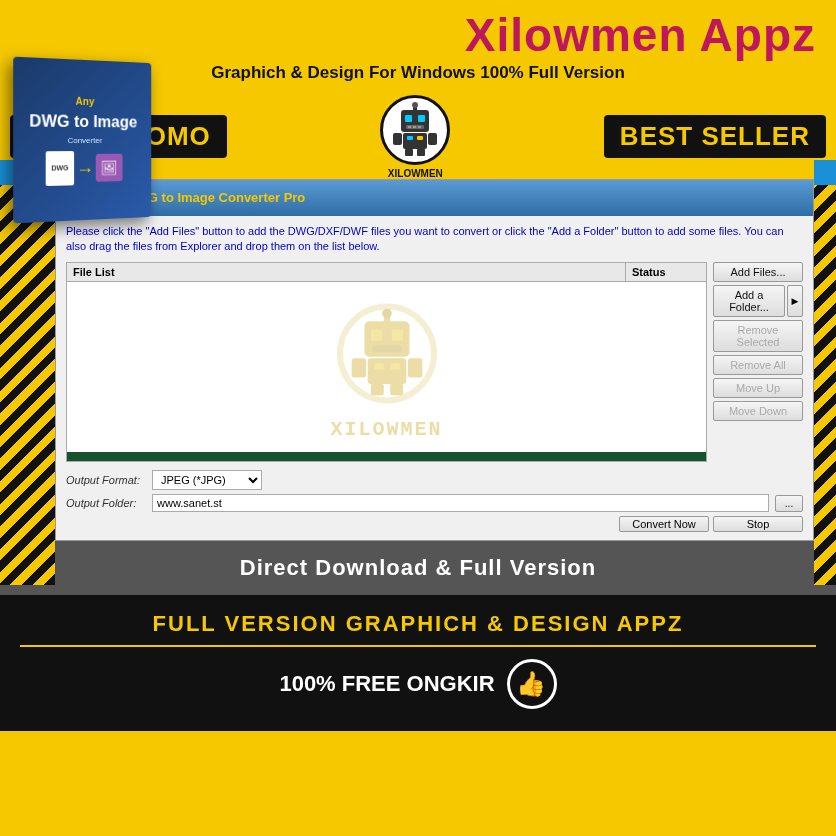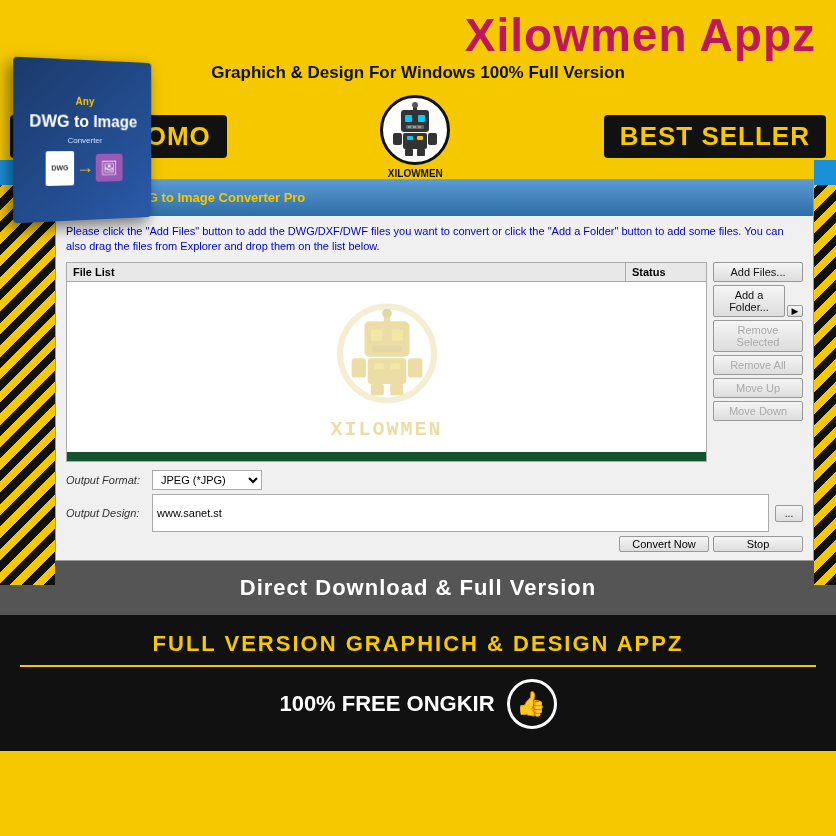--- a/index.html
+++ b/index.html
@@ -223,21 +223,20 @@
     }
 
     .win-button.disabled {
       color: #aaa;
       cursor: default;
     }
 
     .add-folder-row {
       display: flex;
       gap: 2px;
-      align-items: flex-end;
     }
 
     .add-folder-btn {
       flex: 1;
     }
 
     .arrow-btn {
       width: 16px;
       background: linear-gradient(to bottom, #f5f5f5, #ddd);
       border: 1px solid #999;
@@ -272,21 +271,21 @@
       font-size: 11px;
       padding: 2px 4px;
       width: 110px;
     }
 
     .output-input {
       flex: 1;
       border: 1px solid #aaa;
       background: white;
       font-size: 11px;
-      padding: 12px 4px;
+      padding: 2px 4px;
     }
 
     .browse-btn {
       background: linear-gradient(to bottom, #f5f5f5, #ddd);
       border: 1px solid #999;
       font-size: 10px;
       padding: 2px 6px;
       cursor: pointer;
       width: 28px;
       text-align: center;
@@ -652,21 +651,21 @@
           </div>
 
           <div class="output-row">
             <div class="output-label">Output Format:</div>
             <select class="output-select">
               <option>JPEG (*JPG)</option>
             </select>
           </div>
 
           <div class="output-row">
-            <div class="output-label">Output Design:</div>
+            <div class="output-label">Output Folder:</div>
             <input type="text" class="output-input" value="www.sanet.st" style="">
             <button class="browse-btn win-button">...</button>
           </div>
 
           <div class="convert-row">
             <button class="convert-btn">Convert Now</button>
             <button class="convert-btn">Stop</button>
           </div>
         </div>
       </div>

